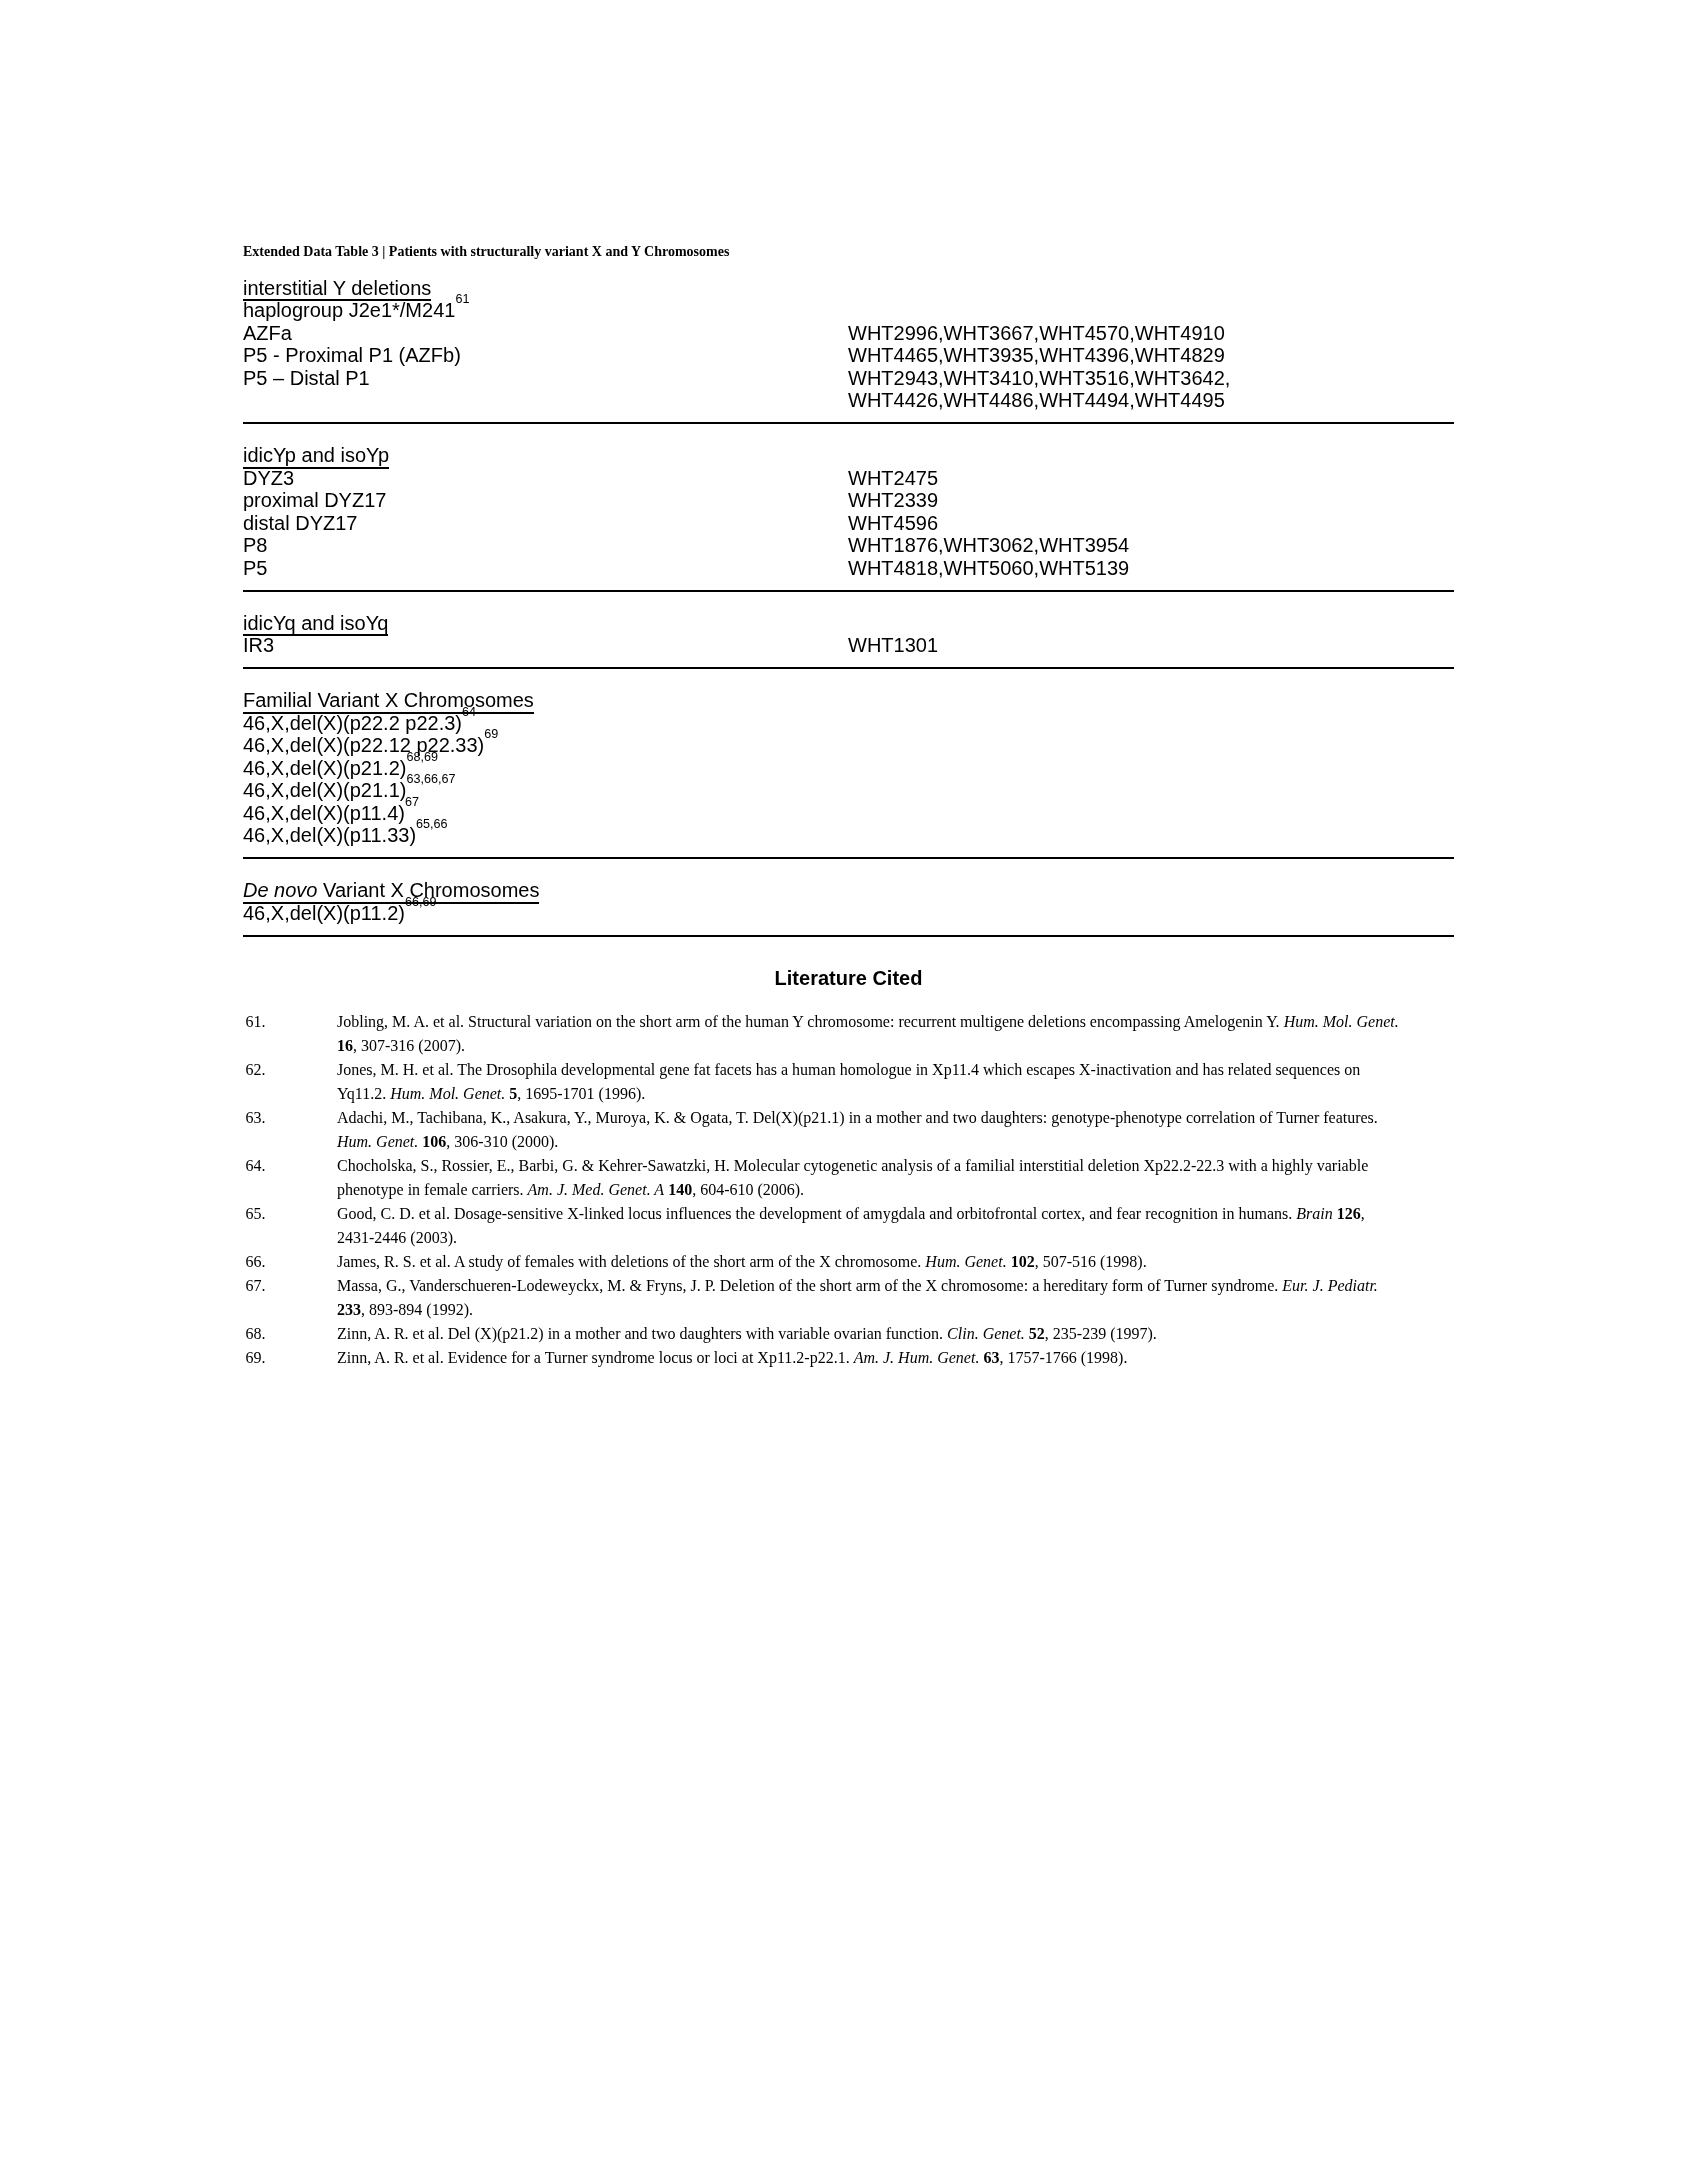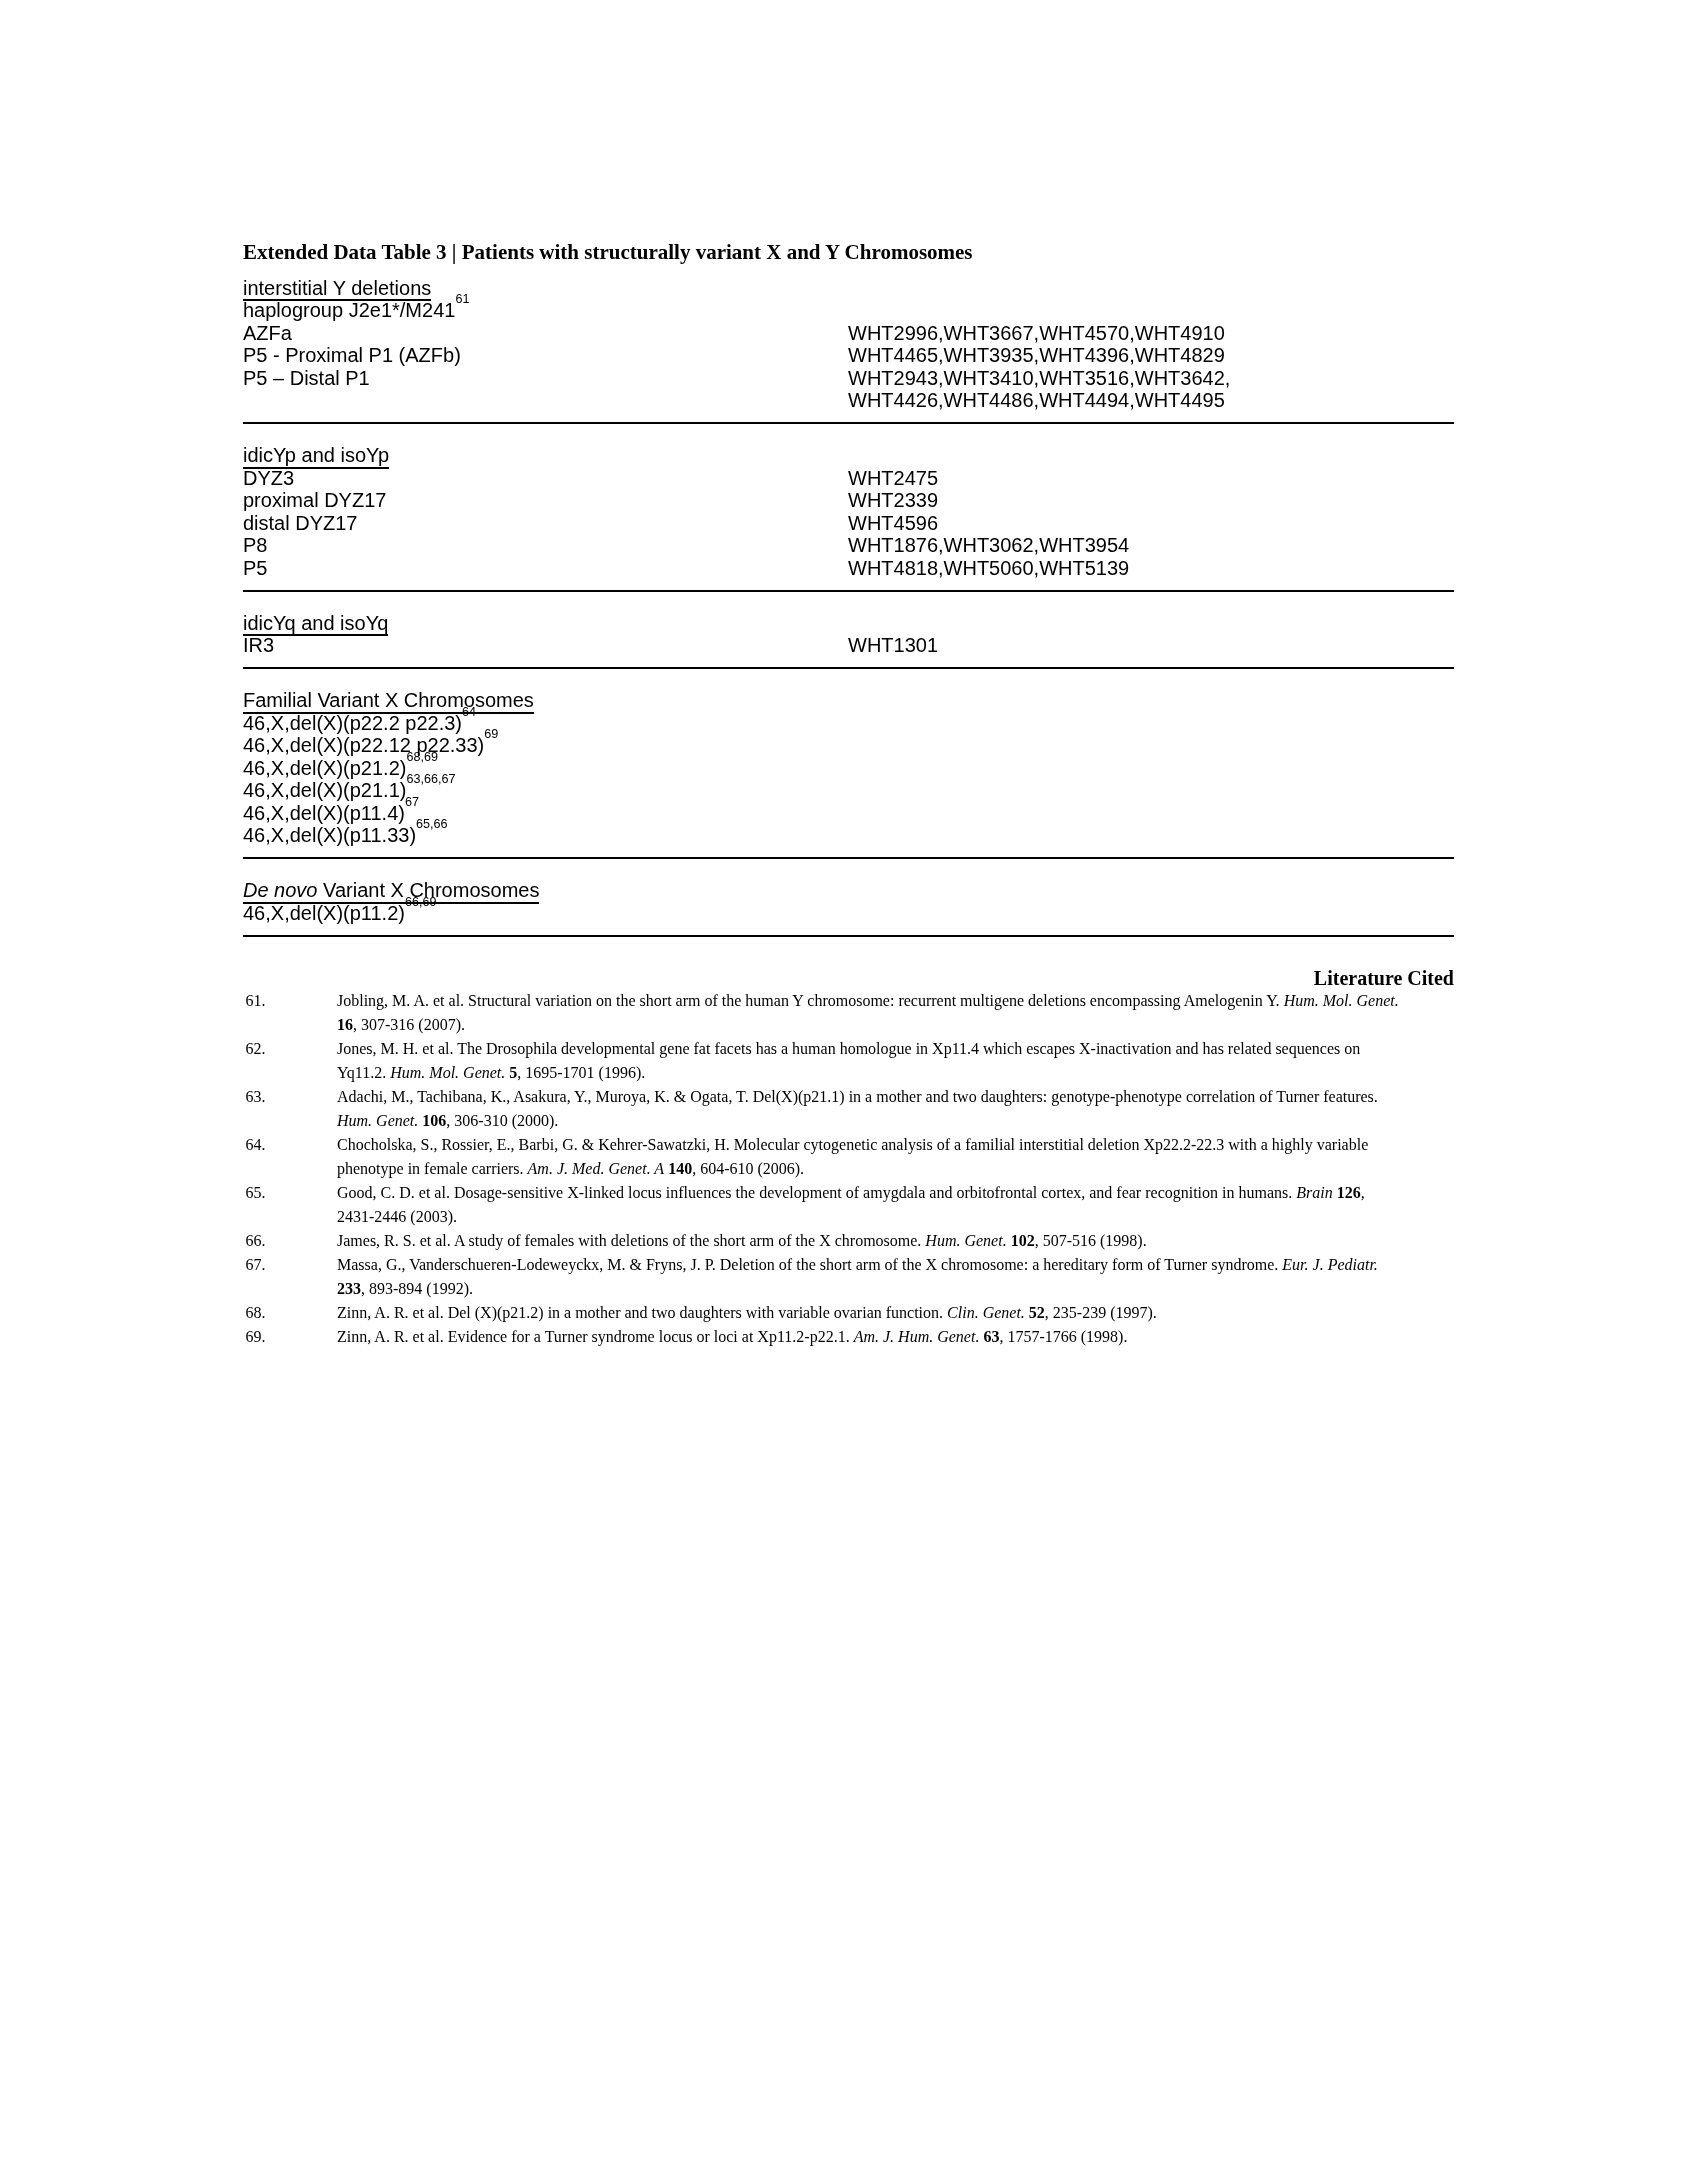--- a/index.html
+++ b/index.html
@@ -14,21 +14,21 @@
   .content {
     position: absolute;
     left: 243px;
     top: 241px;
     width: 1211px;
   }
   
   .doc-title {
     font-family: "Liberation Serif", "DejaVu Serif", serif;
     font-weight: bold;
-    font-size: 21px;
+    font-size: 14px;
     line-height: 22.5px;
     margin-bottom: 4px;
   }
   
   .xtable {
     font-family: "Liberation Sans", "DejaVu Sans", sans-serif;
     font-size: 20px;
   }
   .table-header {
     display: flex;
@@ -52,26 +52,27 @@
   .row { display: flex; line-height: 22.5px; }
   .pline { line-height: 22.5px; }
   .xtable sup, .sup {
     font-size: 12.6px;
     position: relative;
     top: -6.6px;
     line-height: 0;
   }
   
   .lit-heading {
-    font-family: Liberation Serif, serif;
+    font-family: Liberation Sans, sans-serif;
     font-weight: bold;
     font-size: 20px;
     line-height: 22.5px;
-    text-align: right;
+    text-align: center;
     margin-top: 30px;
+    margin-bottom: 21px;
   }
   .refs {
     font-family: "Liberation Serif", "DejaVu Serif", serif;
     font-size: 16px;
     line-height: 24px;
     width: 1156px;
   }
   .ref { position: relative; padding-left: 94px; }
   .ref .num { position: absolute; left: 2.6px; top: 0; }
 </style>

